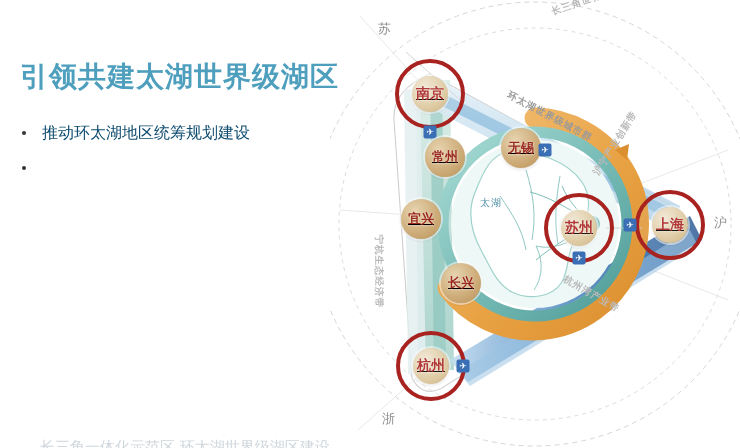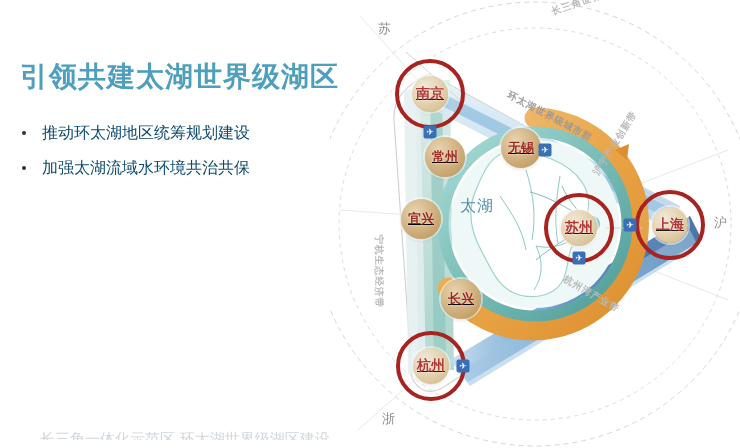--- a/index.html
+++ b/index.html
@@ -27,21 +27,21 @@
       white-space:nowrap;}
 
   
   .prov-label{font-size:13px;color:#8d8d8d;}
 
   
   .arc-cap{font-size:9.5px;color:#b9b9b9;letter-spacing:1px;font-weight:bold;}
   .arc-cap.dark{color:#9a9a9a;}
 
   
-  #lake-name{font-size:16px;color:#4f8fa8;left:130px;top:196px;letter-spacing:1px;}
+  #lake-name{font-size:10px;color:#4f8fa8;left:150px;top:196px;letter-spacing:1px;}
 
   
   .city{position:absolute;transform:translate(-50%,-50%);
         display:flex;align-items:center;justify-content:center;}
   .city .coin{width:40px;height:40px;border-radius:50%;
         background:radial-gradient(circle at 35% 30%,#e6d3ae 0%,#cfae7c 55%,#b99256 100%);
         box-shadow:0 0 0 2px rgba(255,255,255,.55), 0 1px 3px rgba(0,0,0,.25);
         display:flex;align-items:center;justify-content:center;text-decoration:underline;}
   .city .cname{font-size:13px;font-weight:bold;color:#9b2b20;letter-spacing:0px;
         text-shadow:0 0 2px rgba(255,255,255,.8);
@@ -51,39 +51,38 @@
         background:rgba(255,255,255,0.10);}
   .city.major .coin{width:36px;height:36px;
         background:radial-gradient(circle at 35% 30%,#f0e6d2 0%,#dcc79c 60%,#c7aa74 100%);}
   .city.major .cname{font-size:14px;color:#a82220;}
 
   .plane-badge{position:absolute;width:13px;height:13px;border-radius:2px;
         background:#3b6fb5;display:flex;align-items:center;justify-content:center;
         color:#fff;font-size:9px;line-height:1;transform:translate(-50%,-50%);}
 
   
-  #bottom-strip{position:absolute;left:0;bottom:8px;width:736px;height:10px;overflow:hidden;}
+  #bottom-strip{position:absolute;left:0;bottom:0;width:736px;height:10px;overflow:hidden;}
   #bottom-strip span{position:absolute;left:40px;top:0px;font-size:15px;color:#cfd6dc;
         white-space:nowrap;font-family:"DejaVu Sans","Liberation Sans",sans-serif;}
 </style>
 </head>
 <body>
 
 <div id="root">
 
   <div id="left-panel">
     <div id="page-title">引领共建太湖世界级湖区</div>
     <ul id="bullet-list">
       <li>
         <span class="bullet-dot"></span>
         <span>推动环太湖地区统筹规划建设</span>
       </li>
       <li>
         <span class="bullet-dot"></span>
-        <span>加强太湖流域水环境共治共保</span>
       </li>
     </ul>
   </div>
 
   <div id="map-figure">
 
     <svg id="map-svg" width="410" height="448" viewBox="0 0 410 448">
       <defs>
         <linearGradient id="gOrange" x1="0" y1="0" x2="1" y2="1">
           <stop offset="0%" stop-color="#f3c27a"></stop>
@@ -236,21 +235,21 @@
       </div>
       <div class="plane-badge" style="left:calc(50% + 24px);top:calc(50% + 2px);">✈</div>
     </div>
 
     <div class="city" style="left:91px;top:219px;align-items:flex-end;">
       <div class="coin">
         <span class="cname">宜兴</span>
       </div>
     </div>
 
-    <div class="city" style="left:131px;top:299px;">
+    <div class="city" style="left:131px;top:283px;">
       <div class="coin">
         <span class="cname">长兴</span>
       </div>
     </div>
 
   </div>
 
   <div id="bottom-strip">
     <span>长三角一体化示范区 环太湖世界级湖区建设</span>
   </div>

